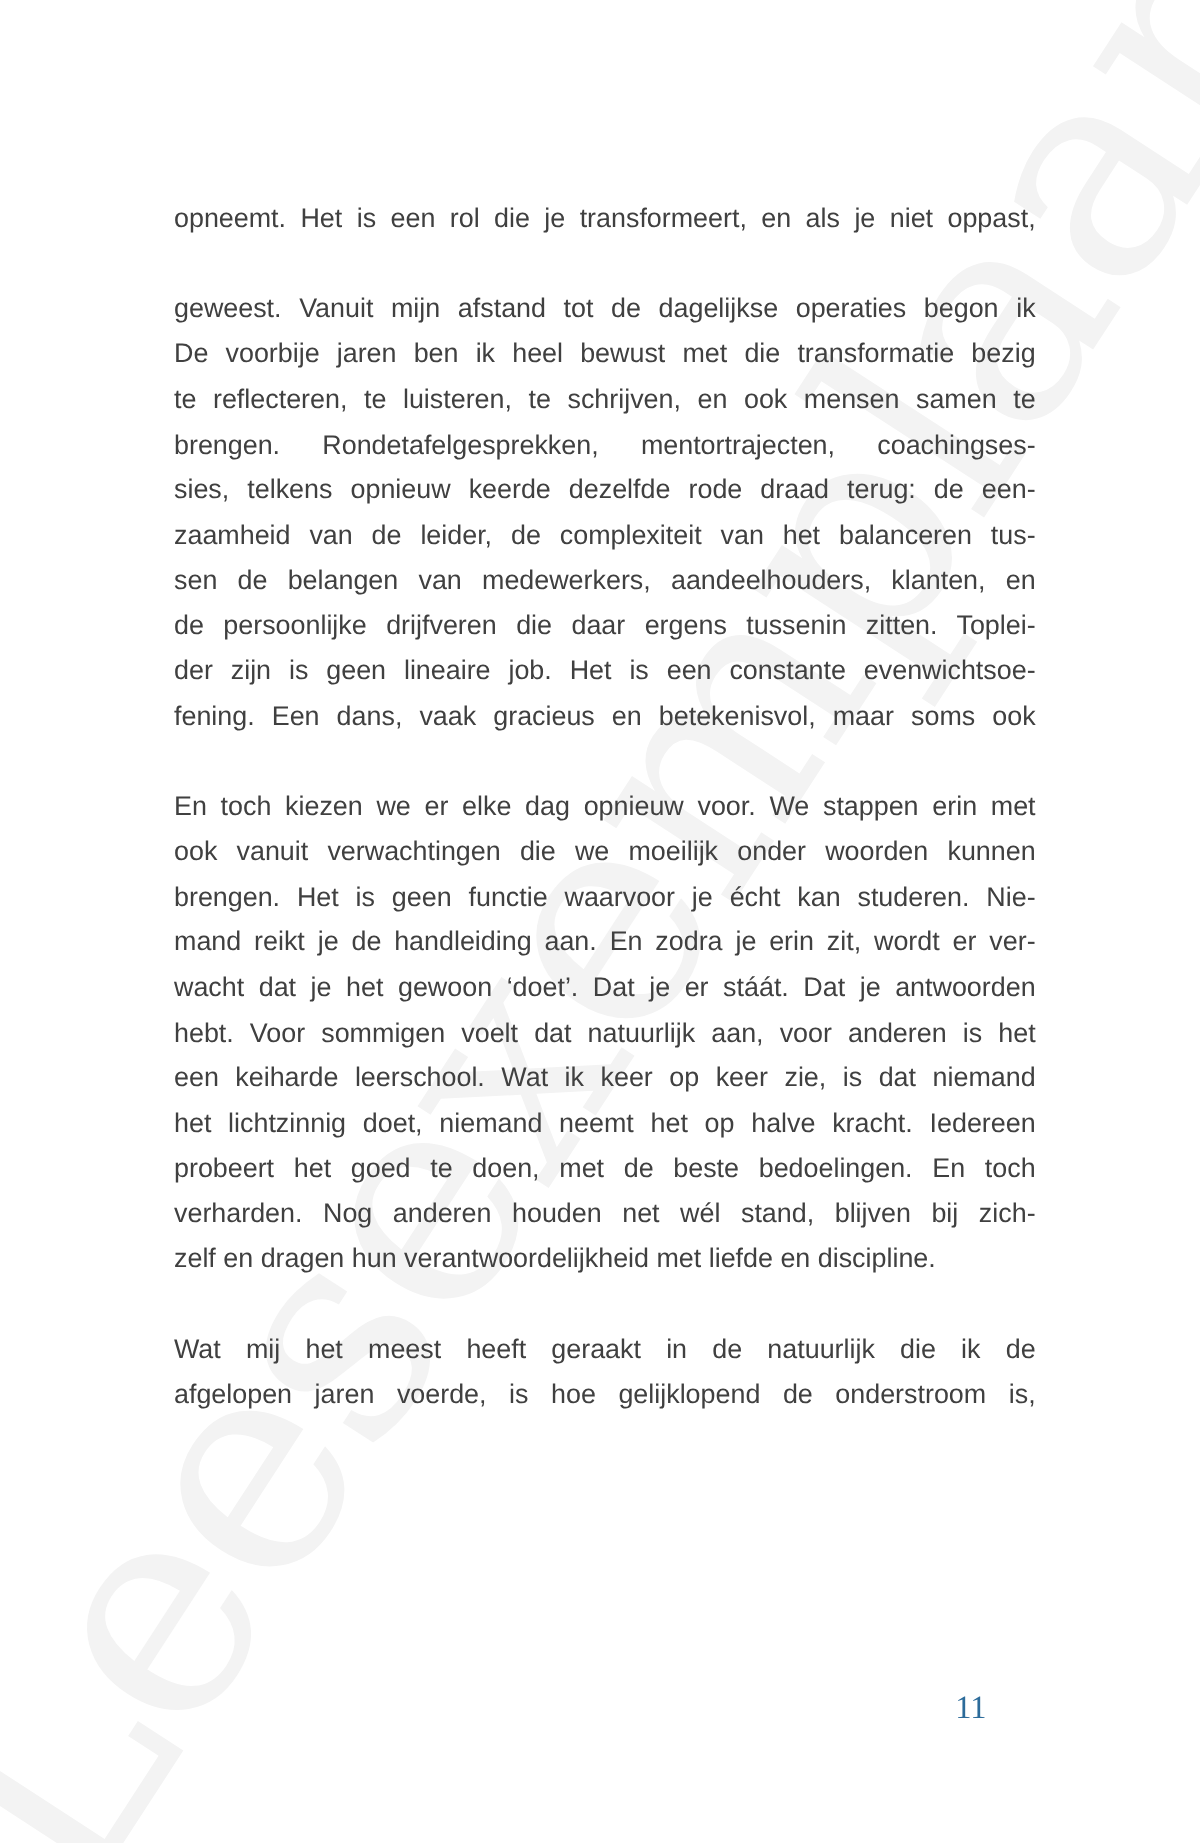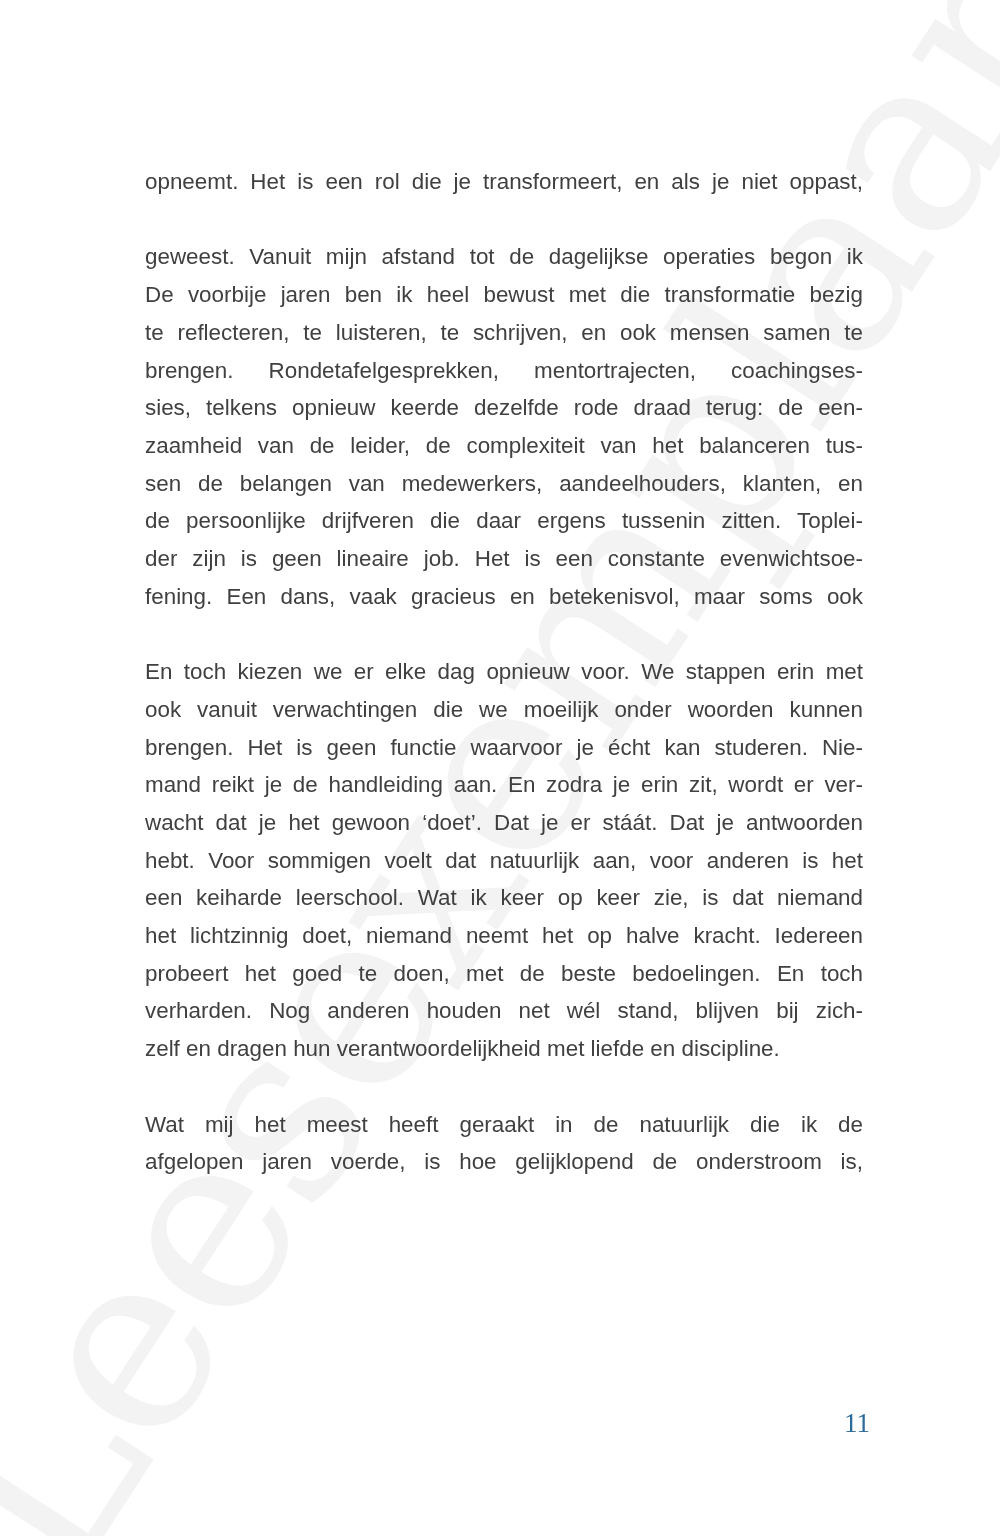--- a/index.html
+++ b/index.html
@@ -55,21 +55,20 @@
       text-align-last: left;
     }
     .page-number {
       position: absolute;
       left: 796px;
       top: 1408px;
       z-index: 1;
       font-family: "Liberation Serif", "DejaVu Serif", serif;
       font-size: 27px;
       color: #2c6b9a;
-      margin-left: 48px;
     }
   </style>
 </head>
 <body>
 
 <div class="watermark">Leesexemplaar</div>
 
 <div class="page-text">
   <div class="paragraph">
     <span class="line">opneemt. Het is een rol die je transformeert, en als je niet oppast,</span>

